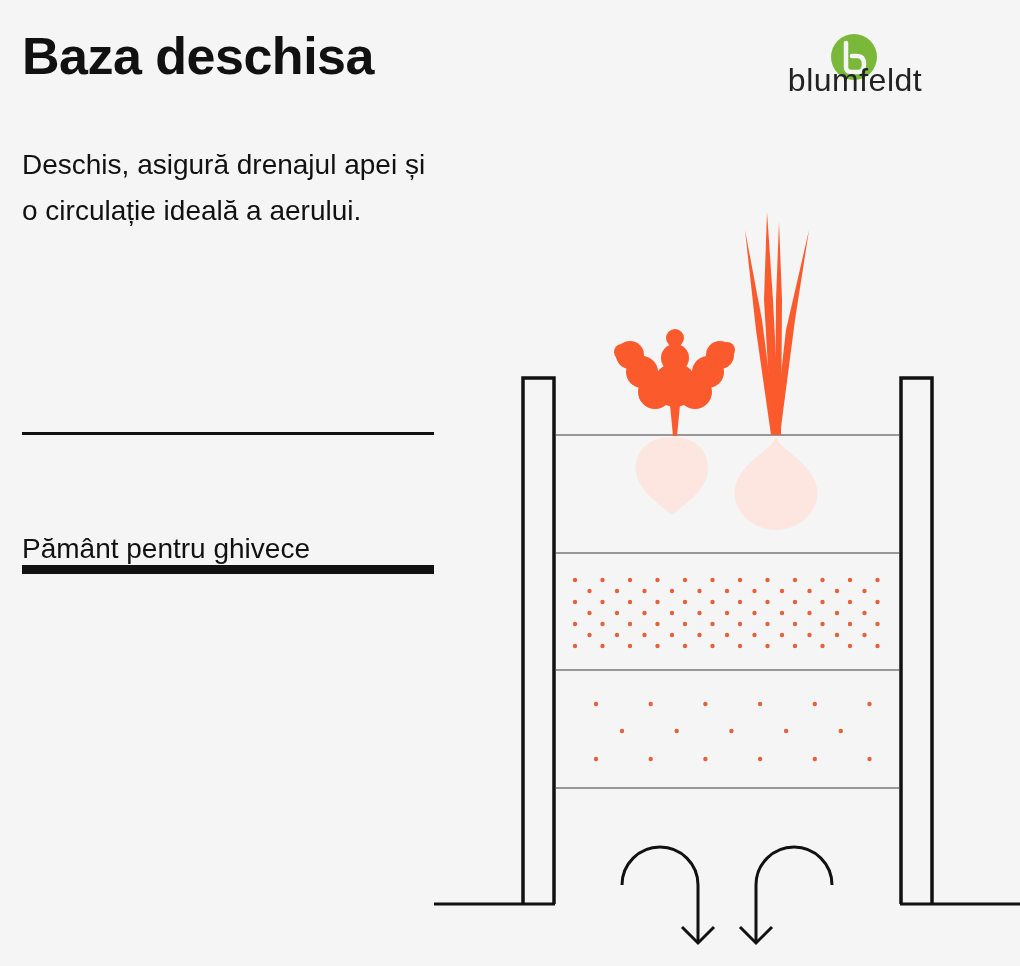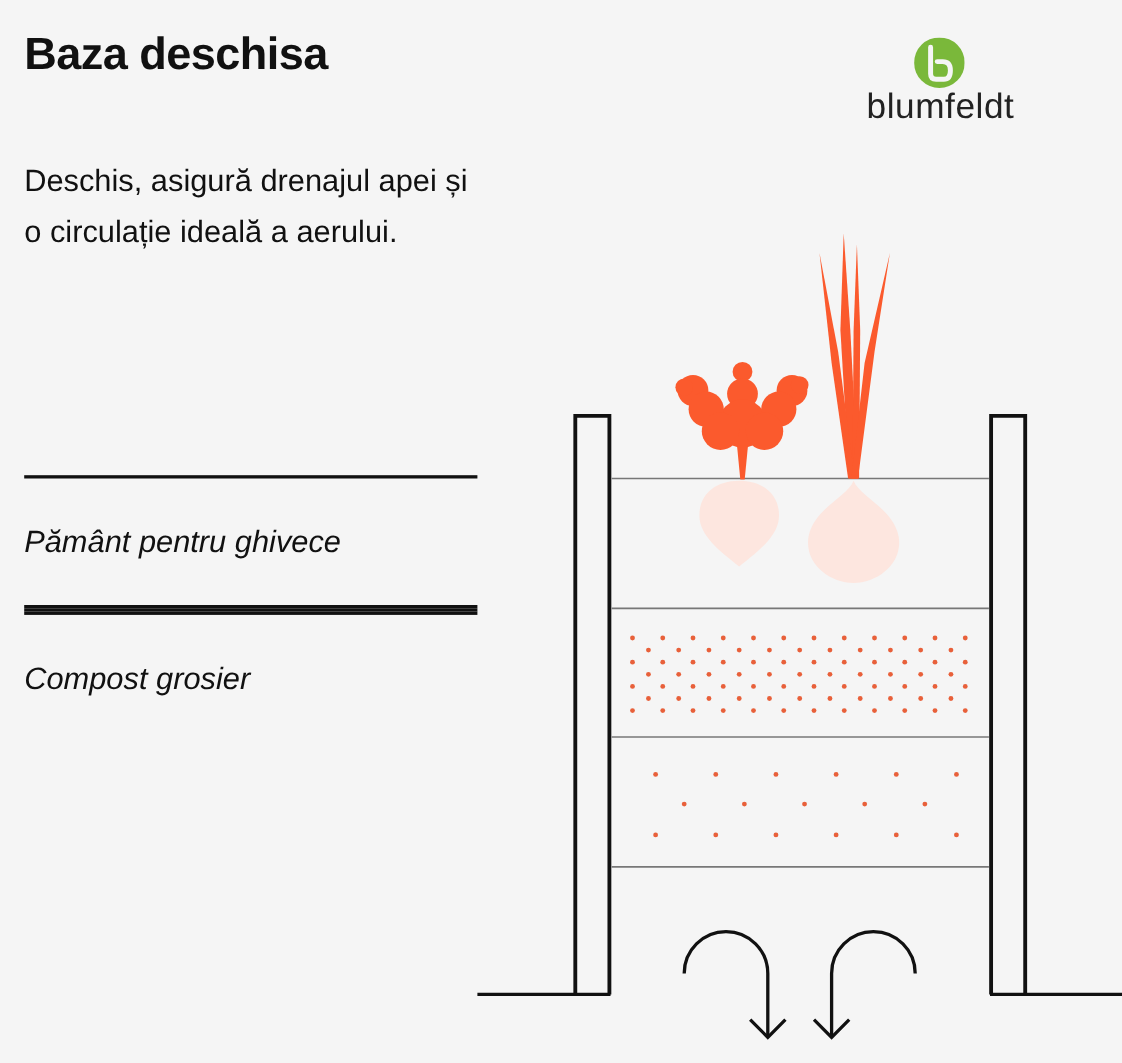--- a/index.html
+++ b/index.html
@@ -3,35 +3,35 @@
 <meta charset="utf-8">
 <style>
   html, body { margin: 0; padding: 0; }
   body {
     width: 1020px; height: 966px; background: #f5f5f5;
     position: relative; overflow: hidden;
     font-family: "Liberation Sans", "DejaVu Sans", sans-serif; color: #111;
   }
   .title {
     position: absolute; left: 22px; top: 26px;
-    font-size: 41px; font-weight: bold; letter-spacing: -0.5px; margin: 0;
+    font-size: 52px; font-weight: bold; letter-spacing: -0.5px; margin: 0;
   }
   .desc {
     position: absolute; left: 22px; top: 142px; width: 420px;
     font-size: 28px; line-height: 46px; margin: 0;
   }
   .logo { position: absolute; left: 770px; top: 30px; width: 170px; height: 90px; }
   .logo-mark { position: absolute; left: 61px; top: 4px; width: 46px; height: 46px; }
   .logo-text {
-    position: absolute; left: 0; top: 48px; width: 170px; text-align: center;
+    position: absolute; left: 0; top: 32px; width: 170px; text-align: center;
     font-size: 32px; color: #222; letter-spacing: 0.5px;
   }
   .layers { position: absolute; left: 22px; top: 432px; width: 412px; }
   .rule { height: 3px; background: #111; width: 412px; }
-  .layer-row { height: 115px; display: flex; align-items: center; font-style: italic; }
+  .layer-row { height: 130px; display: flex; align-items: flex-end; }
   .layer-label { font-size: 28px; }
   .diagram { position: absolute; left: 0; top: 0; width: 1020px; height: 966px; pointer-events: none; }
 </style>
 </head>
 <body>
 
 <h1 class="title">Baza deschisa</h1>
 <p class="desc">Deschis, asigură drenajul apei și o circulație ideală a aerului.</p>
 
 <div class="logo">
@@ -43,23 +43,20 @@
 </div>
 
 <div class="layers">
   <div class="rule"></div>
   <div class="layer-row">
     <span class="layer-label">Pământ pentru ghivece</span>
   </div>
   <div class="rule"></div>
   <div class="rule"></div>
   <div class="rule"></div>
-  <div class="layer-row">
-    <span class="layer-label">Compost grosier</span>
-  </div>
 </div>
 
 <svg class="diagram" viewBox="0 0 1020 966">
 
   <g stroke="#111" stroke-width="3" fill="none">
     <line x1="434" y1="904" x2="555" y2="904"></line>
     <line x1="900" y1="904" x2="1020" y2="904"></line>
   </g>
 
   <g>

